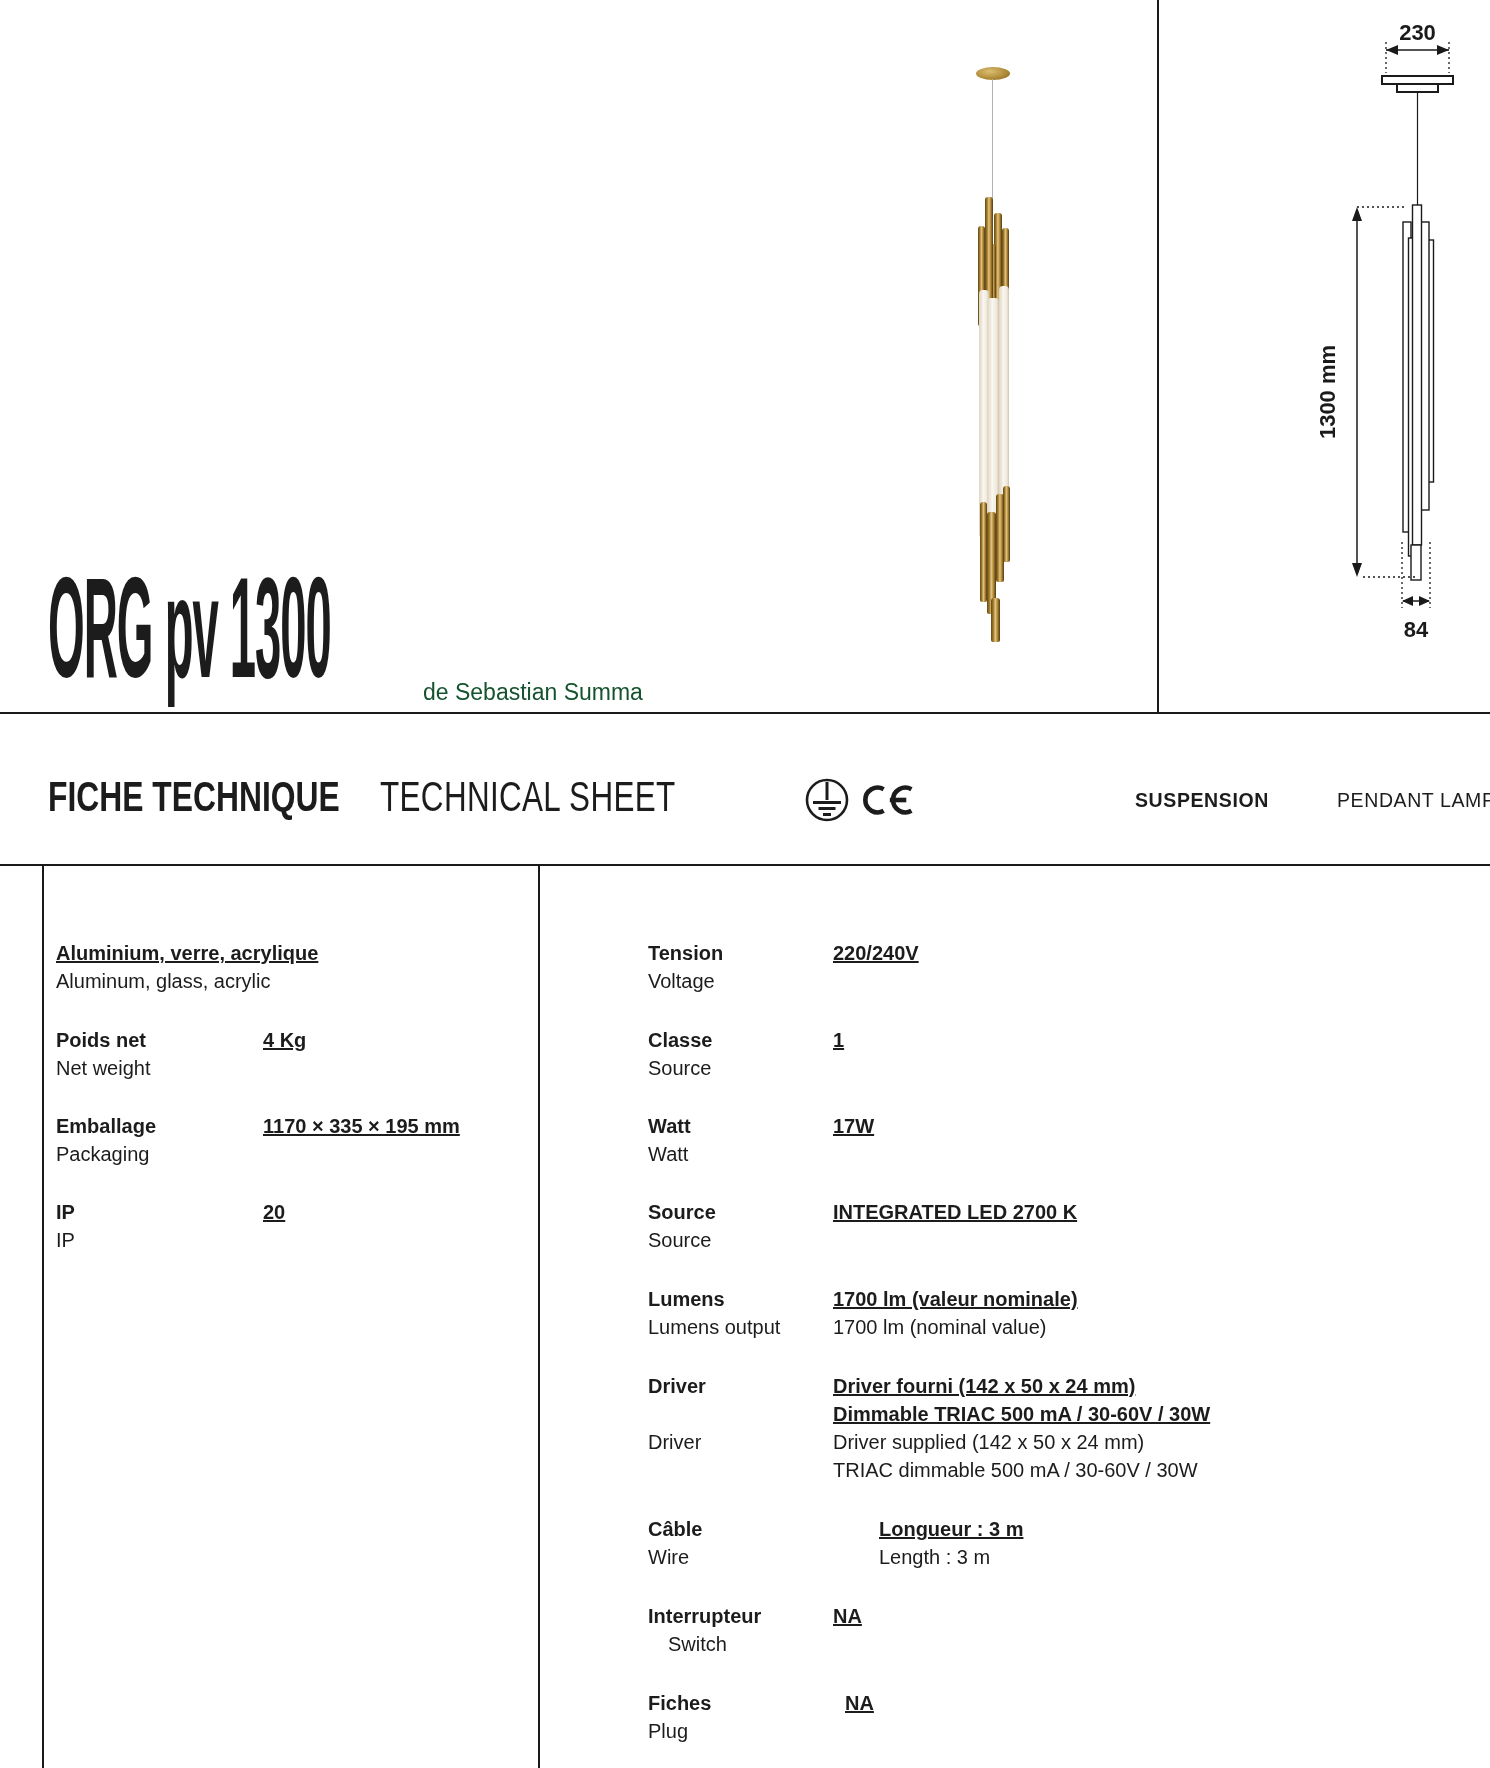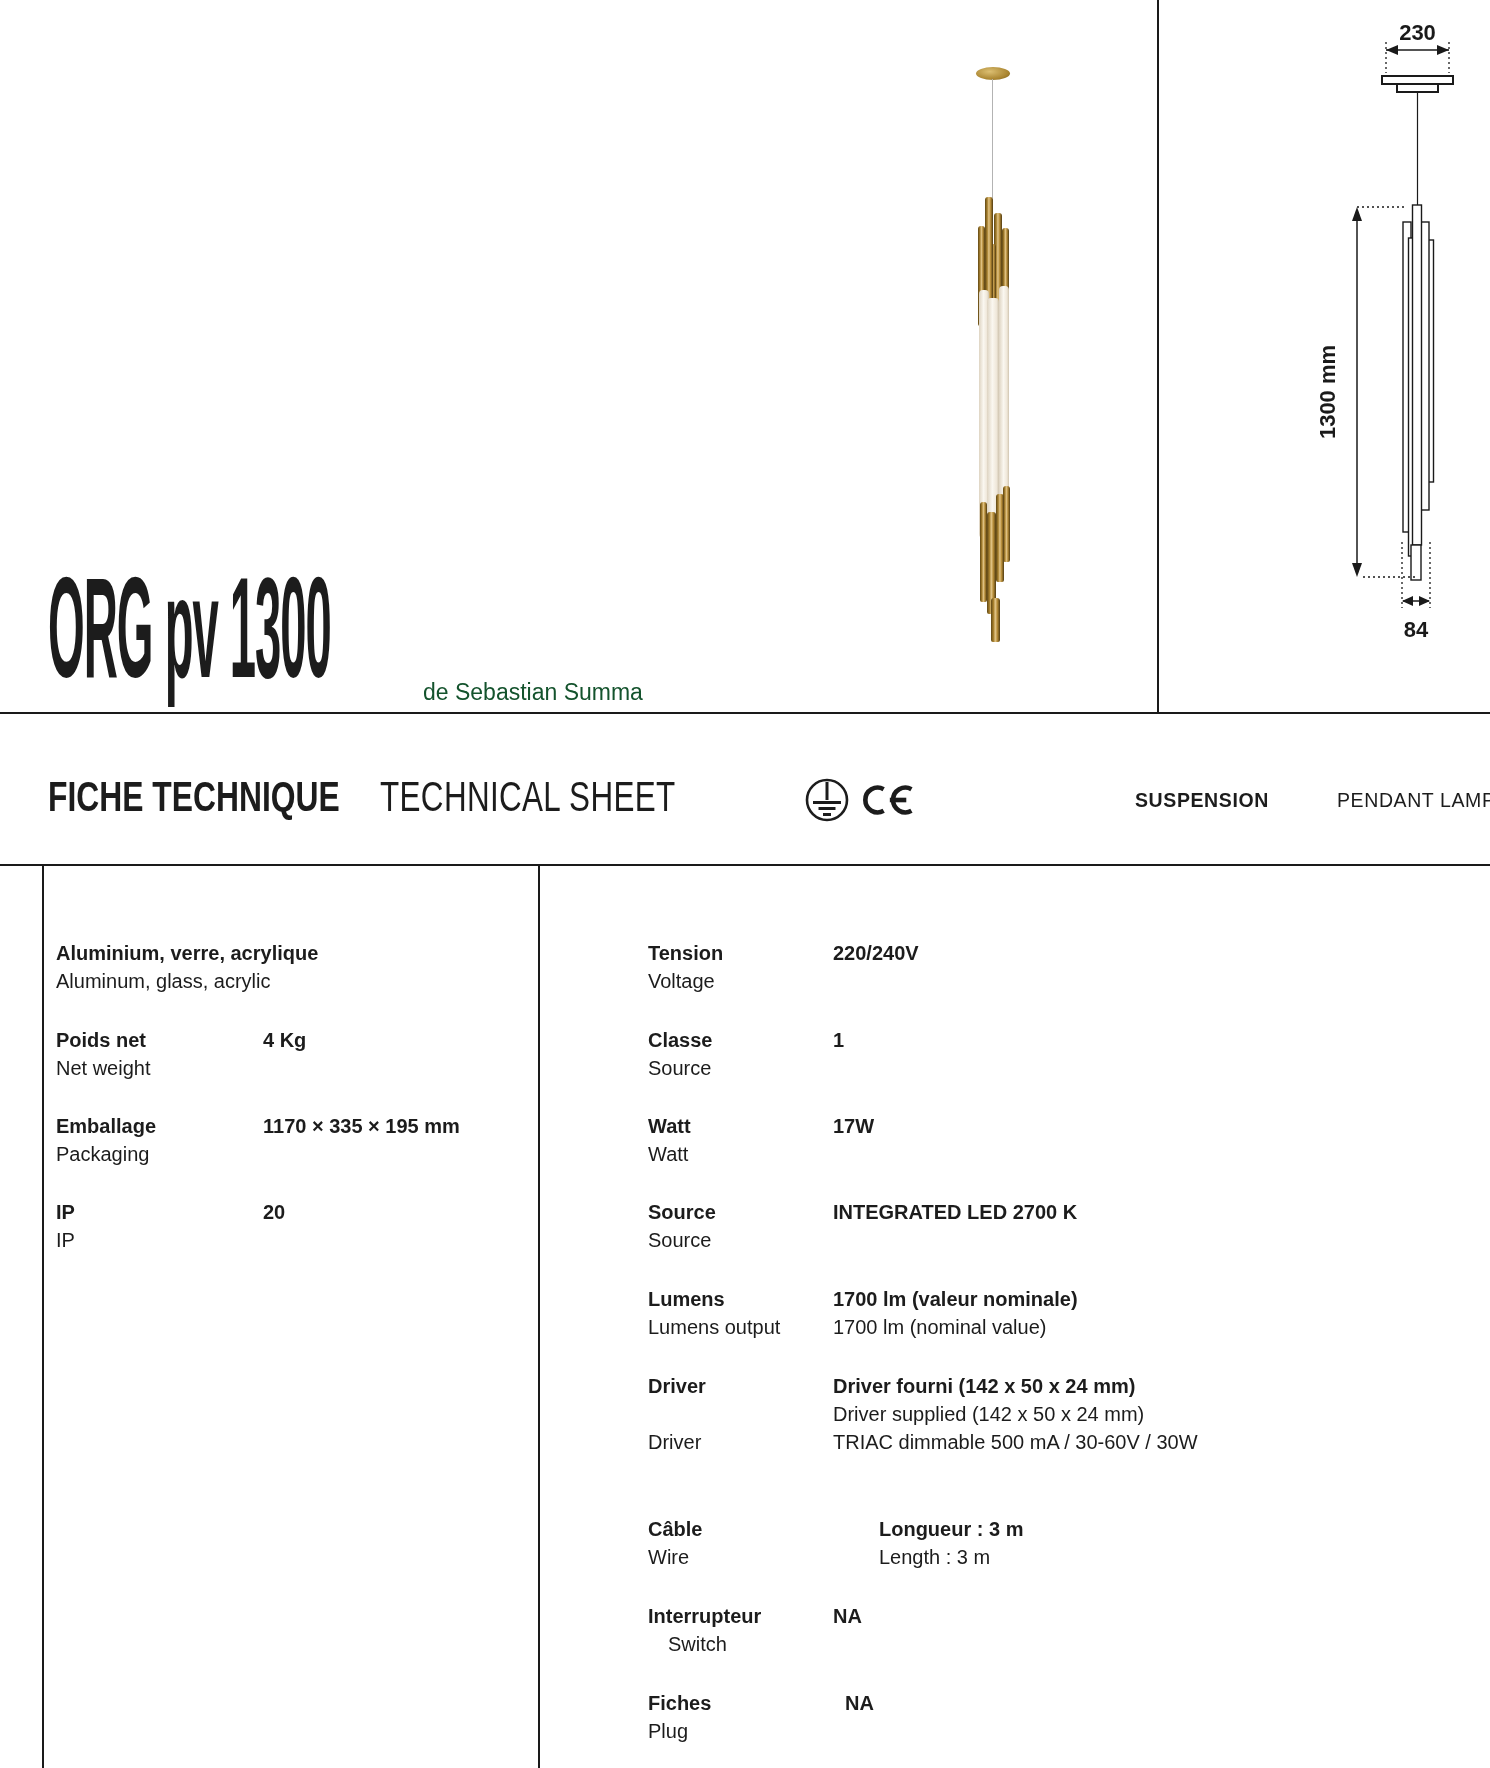--- a/index.html
+++ b/index.html
@@ -34,21 +34,21 @@
       background:linear-gradient(90deg,#ded4c2,#faf7f0 45%,#efe7d9 80%,#cfc4af);}
 
   
   .drawing{position:absolute;left:1160px;top:0;}
 
   
   .spec-row{position:absolute;display:flex;font-size:20px;line-height:28px;}
   .spec-label{flex:none;}
   .spec-label .fr{font-weight:700;}
   .spec-label .en{font-weight:400;}
-  .spec-value .vb{font-weight:700;white-space:nowrap;}
+  .spec-value .vb{font-weight:700;white-space:nowrap;text-decoration:underline;}
   .spec-value .vr{font-weight:400;white-space:nowrap;}
 </style>
 </head>
 <body>
 
 <div class="page">
 
   <div class="rule-v" style="left:1157px;top:0;height:713px;"></div>
   <div class="rule-h" style="top:712px;"></div>
   <div class="rule-h" style="top:864px;"></div>
@@ -225,20 +225,21 @@
           <div class="vr">1700 lm (nominal value)</div>
         </div>
       </div>
       <div class="spec-row" style="left: 648px; top: 1372px;">
         <div class="spec-label" style="width: 185px;">
           <div class="fr">Driver</div>
           <div class="en" style="margin-top: 28px;">Driver</div>
         </div>
         <div class="spec-value">
           <div class="vb">Driver fourni (142 x 50 x 24 mm)</div>
+          <div class="vb">Dimmable TRIAC 500 mA / 30-60V / 30W</div>
           <div class="vr">Driver supplied (142 x 50 x 24 mm)</div>
           <div class="vr">TRIAC dimmable 500 mA / 30-60V / 30W</div>
         </div>
       </div>
       <div class="spec-row" style="left: 648px; top: 1515px; gap: 46px;">
         <div class="spec-label" style="width: 185px;">
           <div class="fr">Câble</div>
           <div class="en" style="margin-top: 0px;">Wire</div>
         </div>
         <div class="spec-value">

